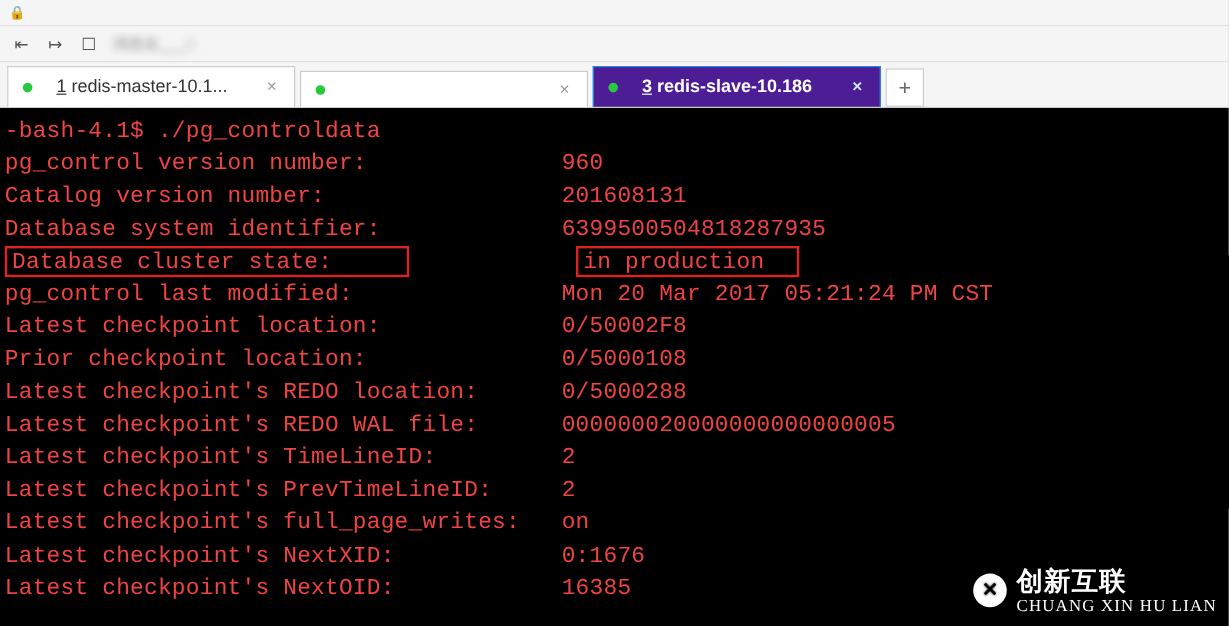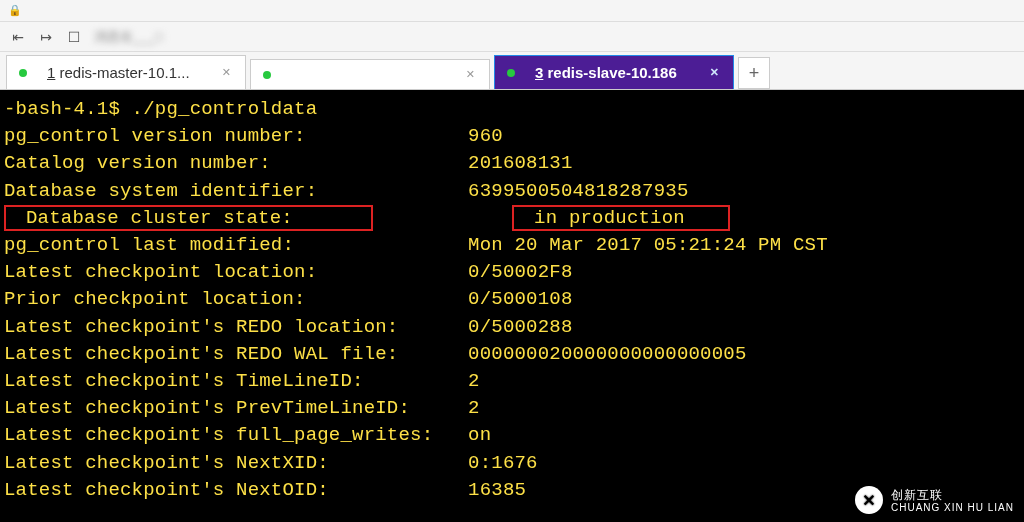--- a/index.html
+++ b/index.html
@@ -10,26 +10,26 @@
 .tool-bar .ticon { width: 16px; height: 16px; display: flex; align-items: center; justify-content: center; font-size: 14px; }
 .blur { filter: blur(3px); color: #888; font-size: 13px; }
 .tabs { display: flex; background: #f5f5f5; border-bottom: 1px solid #ccc; height: 38px; align-items: flex-end; padding-left: 6px; gap: 4px; }
 .tab { padding: 8px 14px 8px 12px; font-size: 15px; color: #333; display: flex; align-items: center; gap: 20px; background: #fff; border: 1px solid #ccc; border-bottom: none; cursor: pointer; position: relative; min-width: 240px; }
 .tab.active { background: #4c1d95; color: #fff; font-weight: bold; border-color: #2189e8; }
 .tab .dot { width: 8px; height: 8px; border-radius: 50%; background: #27c93f; flex-shrink: 0; }
 .tab .num { text-decoration: underline; }
 .tab .close { margin-left: auto; font-size: 11px; color: #999; }
 .tab.active .close { color: #cfe6fb; }
 .tab-add { width: 32px; height: 32px; display: flex; align-items: center; justify-content: center; font-size: 18px; color: #666; cursor: pointer; border:1px solid #ccc; background:#fff; margin-bottom:0; }
-.terminal { background: #000; color: #fde047; font-family: "Consolas","Courier New",monospace; font-size: 19px; line-height: 27.2px; padding: 6px 4px; height: calc(522px - 22px - 30px - 38px); overflow: hidden; white-space: pre; position: relative; letter-spacing: 0.2px; }
-.hl { border: 2px solid #d22; padding: 0 20px; }
+.terminal { background: #000; color: #ef4444; font-family: "Consolas","Courier New",monospace; font-size: 19px; line-height: 27.2px; padding: 6px 4px; height: calc(522px - 22px - 30px - 38px); overflow: hidden; white-space: pre; position: relative; letter-spacing: 0.2px; }
+.hl { border: 2px solid #d22; padding: 0 4px; }
 .watermark { position: absolute; right: 10px; bottom: 8px; display: flex; align-items: center; gap: 8px; color: #fff; font-size: 14px; text-shadow: 0 0 2px #000; }
 .watermark .logo { width: 28px; height: 28px; background: #fff; border-radius: 50%; display:flex;align-items:center;justify-content:center;color:#000;font-weight:bold;font-size:16px;}
-.watermark .cn { font-size:12px; font-weight:normal; letter-spacing:1px;}
-.watermark .en { font-size:10px; letter-spacing:1px; margin-top:-2px;}
+.watermark .cn { font-size:22px; font-weight:bold; letter-spacing:1px;}
+.watermark .en { font-size:14px; letter-spacing:1px; margin-top:-2px;font-family:Liberation Serif, serif;}
 </style>
 </head>
 <body>
 
 <div class="addr-bar">
   <span class="lock">🔒</span>
 </div>
 
 <div class="tool-bar">
   <span class="ticon">⇤</span>

